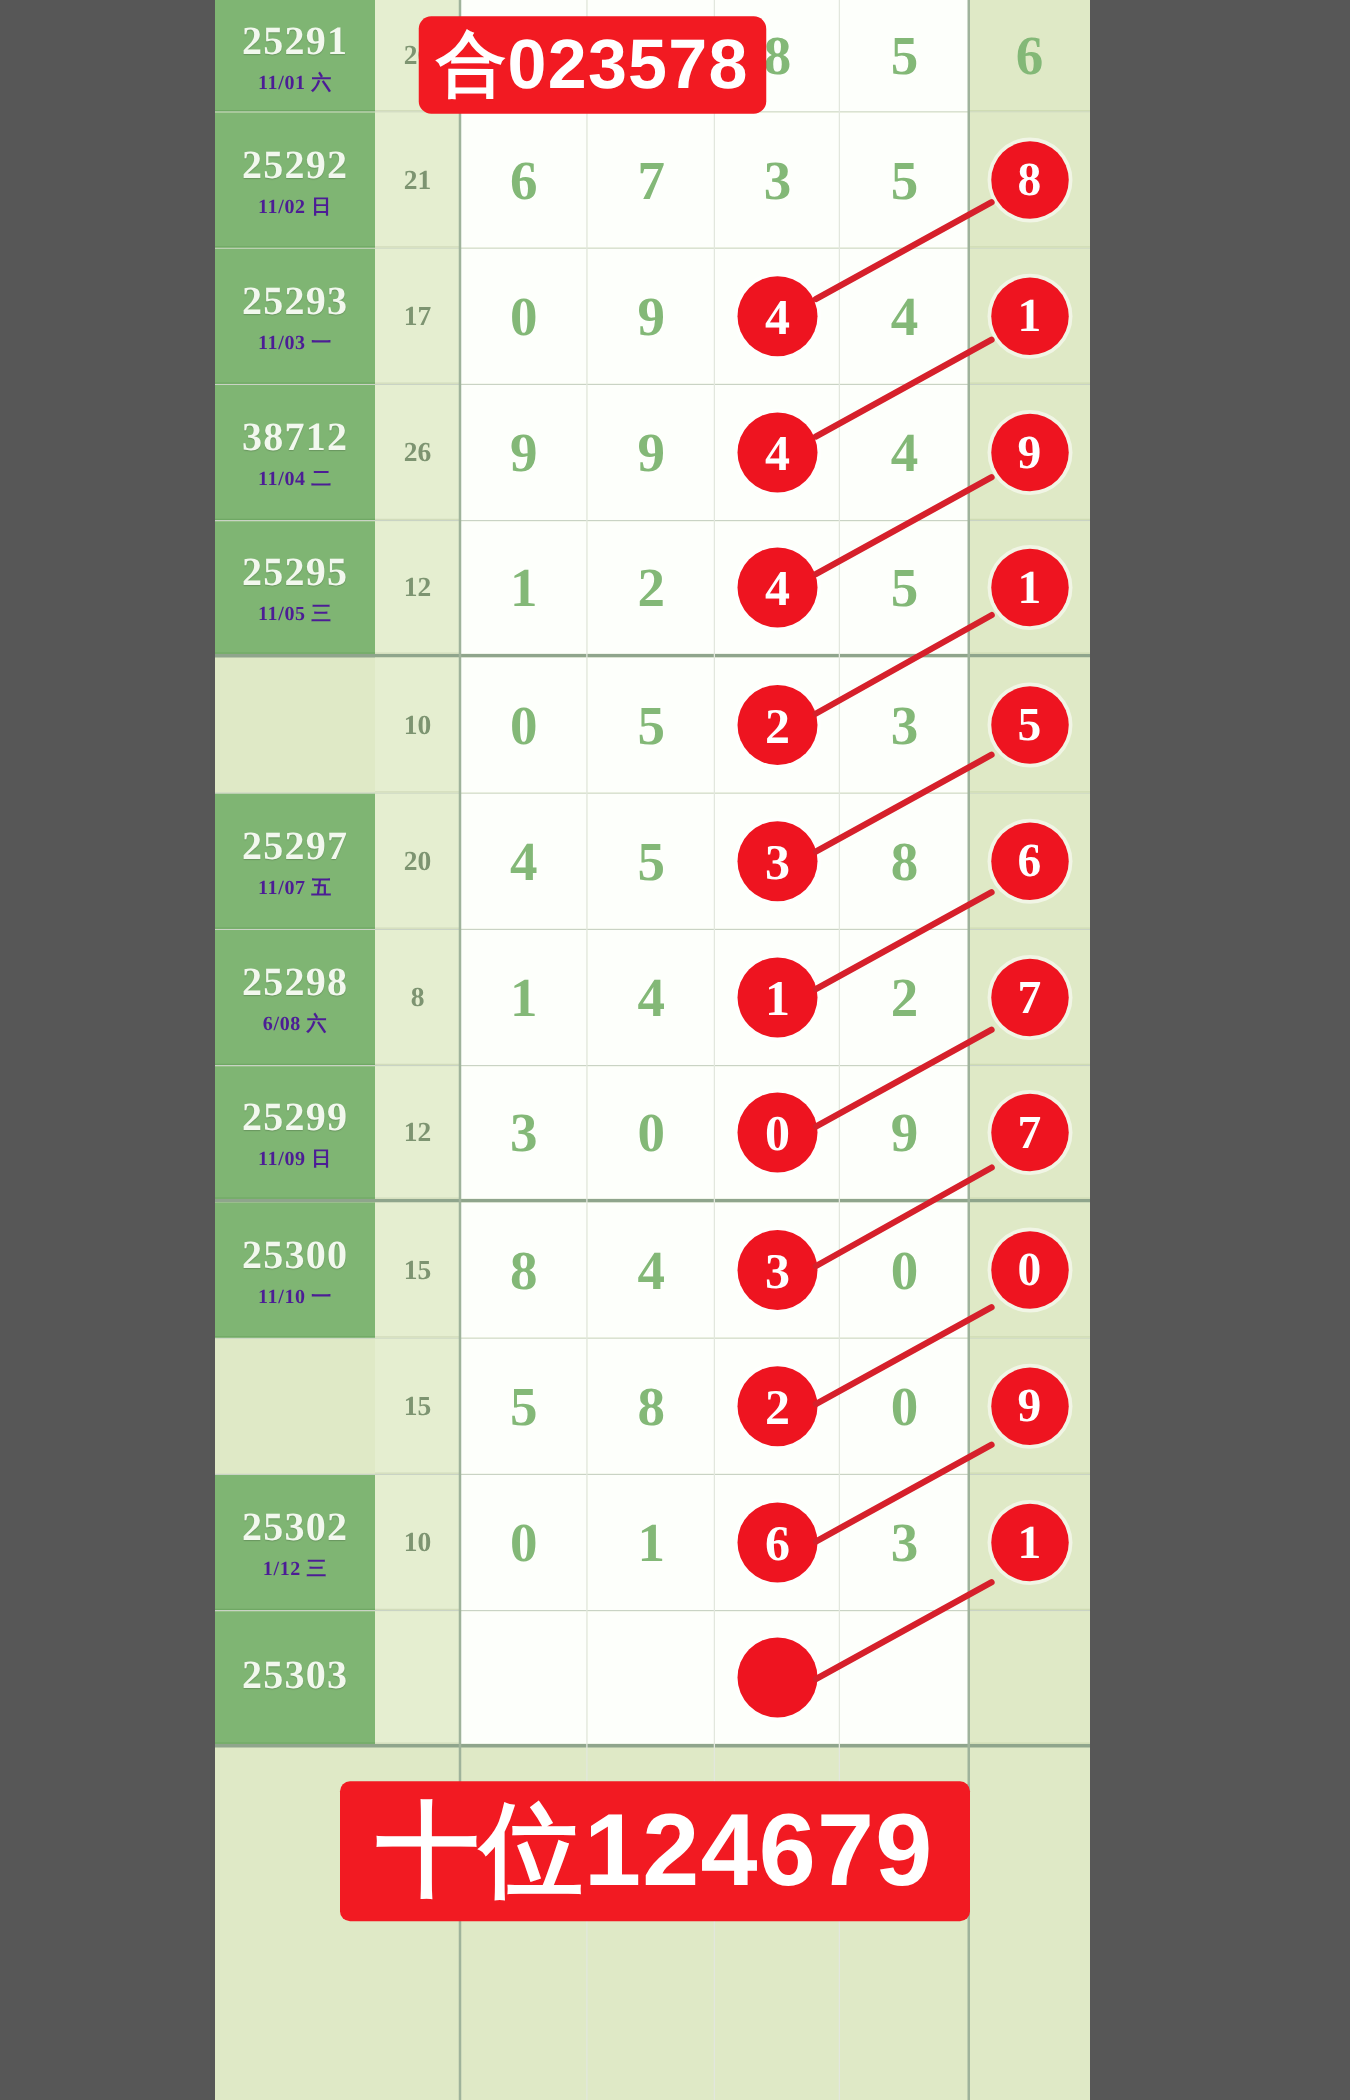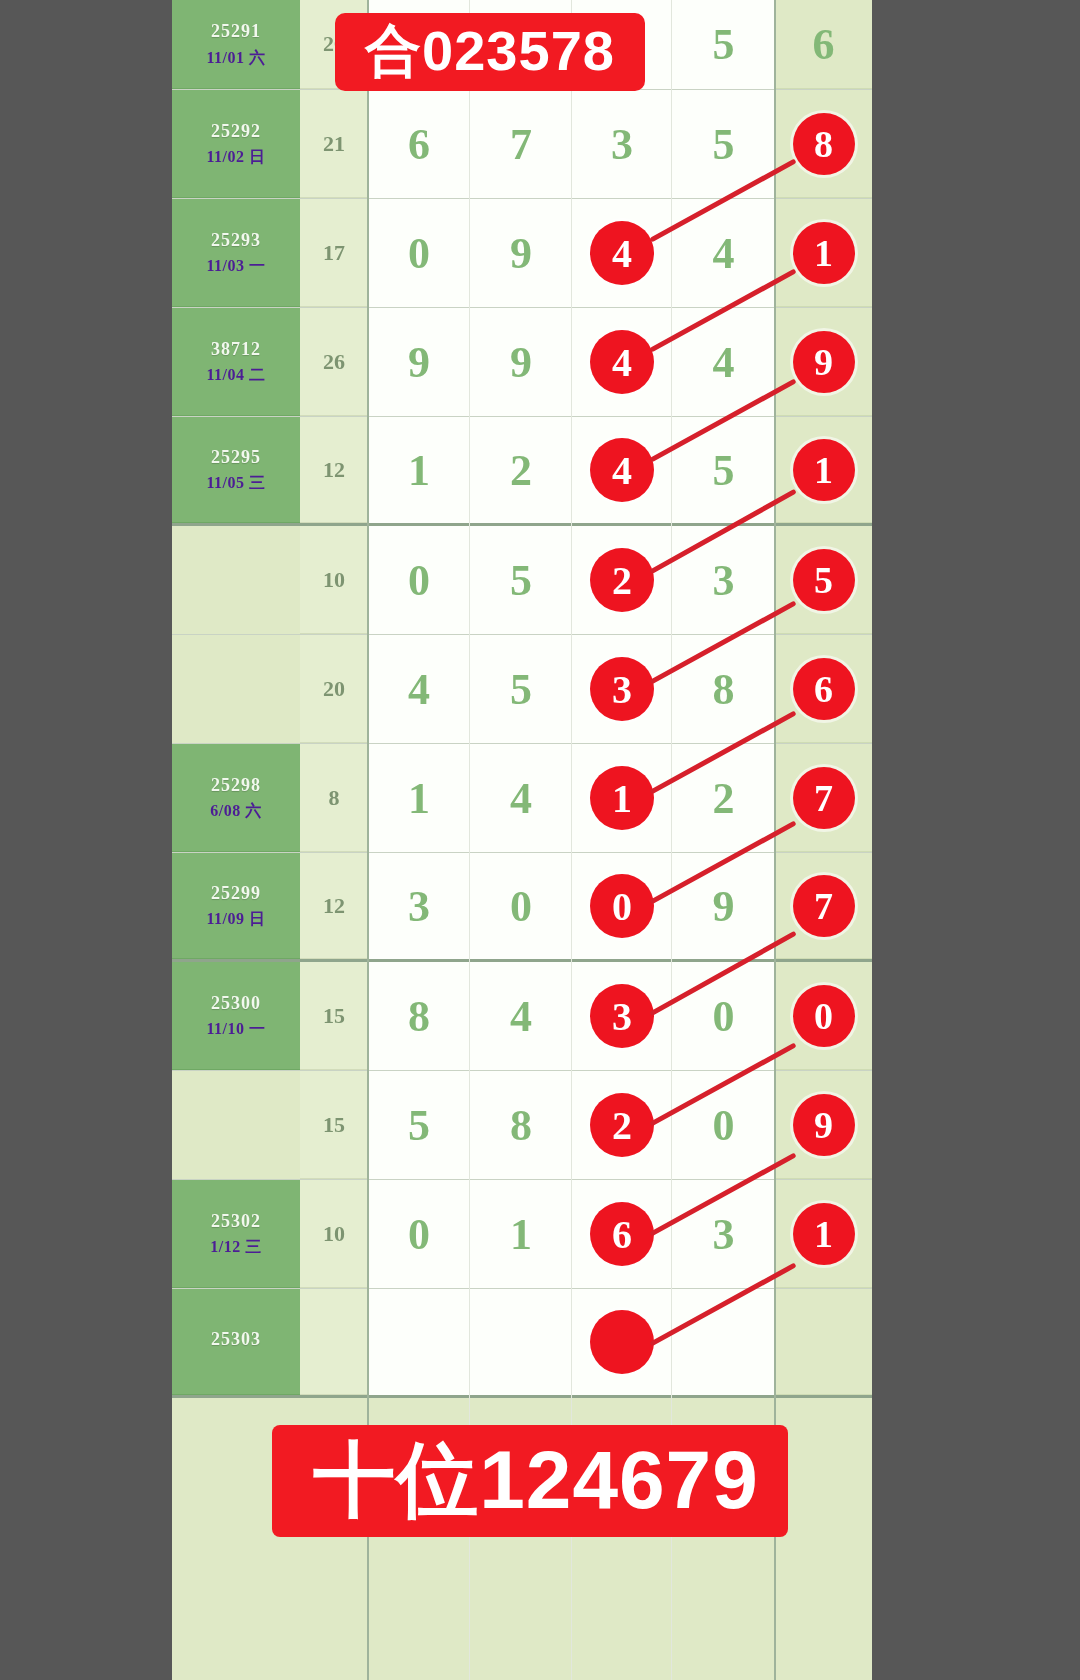--- a/index.html
+++ b/index.html
@@ -27,21 +27,21 @@
 
   
   .c{position:absolute;top:0;bottom:0;display:flex;align-items:center;justify-content:center;}
 
   .c-period{
     left:0;width:128px;background:#7fb573;
     flex-direction:column;line-height:1.25;
     border-bottom:1px solid #6fa864;
   }
   .c-period .pno{
-    font-size:18px;color:#f2f8ee;letter-spacing:1px;font-weight:bold;
+    font-size:32px;color:#f2f8ee;letter-spacing:1px;font-weight:bold;
     text-shadow:0 1px 1px rgba(0,0,0,.18);
   }
   .c-period .pdate{
     font-size:16px;color:#4c1d95;letter-spacing:.5px;font-weight:bold;margin-top:5px;
   }
 
   .c-sum{
     left:128px;width:68px;background:#e5eed0;
     font-size:22px;color:#7d9471;font-weight:bold;
     border-bottom:1px solid #d2dcbb;
@@ -78,24 +78,24 @@
   #links{position:absolute;left:0;top:0;width:700px;height:1680px;pointer-events:none;z-index:5;}
 
   
   .banner{
     position:absolute;z-index:20;background:#f21a22;color:#fff;
     display:flex;align-items:center;justify-content:center;
     font-weight:bold;letter-spacing:1px;
     font-family:"Liberation Sans","DejaVu Sans",sans-serif;
   }
   #banner-top{
-    left:163px;top:13px;width:310px;height:78px;border-radius:10px;font-size:56px;
+    left:163px;top:13px;width:278px;height:78px;border-radius:10px;font-size:56px;
   }
   #banner-bottom{
-    left:100px;top:1425px;width:504px;height:112px;border-radius:8px;font-size:82px;padding-left:12px;
+    left:100px;top:1425px;width:504px;height:112px;border-radius:8px;font-size:82px;
   }
 </style>
 </head>
 <body>
 
 <div id="chart">
 
   <div class="rows" id="rows">
       <div class="row partial normal">
         <div class="c c-period">
@@ -219,20 +219,24 @@
           <div class="ball">2</div>
         </div>
         <div class="c c-d c-d4">
           <span>3</span>
         </div>
         <div class="c c-last">
           <div class="ball">5</div>
         </div>
       </div>
       <div class="row normal">
+        <div class="c c-period">
+          <div class="pno">25297</div>
+          <div class="pdate">11/07 五</div>
+        </div>
         <div class="c c-sum">20</div>
         <div class="c c-d c-d1">
           <span>4</span>
         </div>
         <div class="c c-d c-d2">
           <span>5</span>
         </div>
         <div class="c c-d c-d3">
           <div class="ball">3</div>
         </div>

